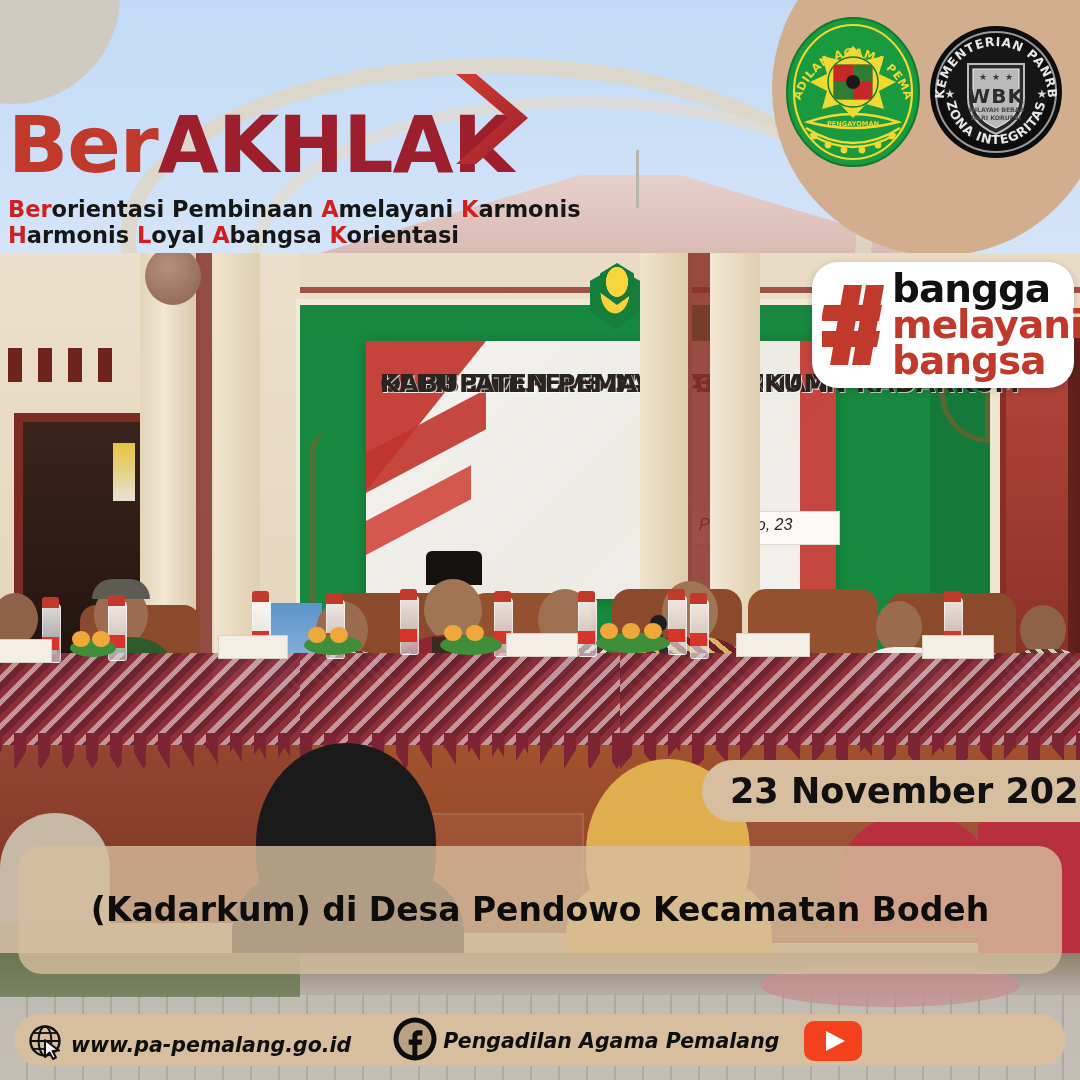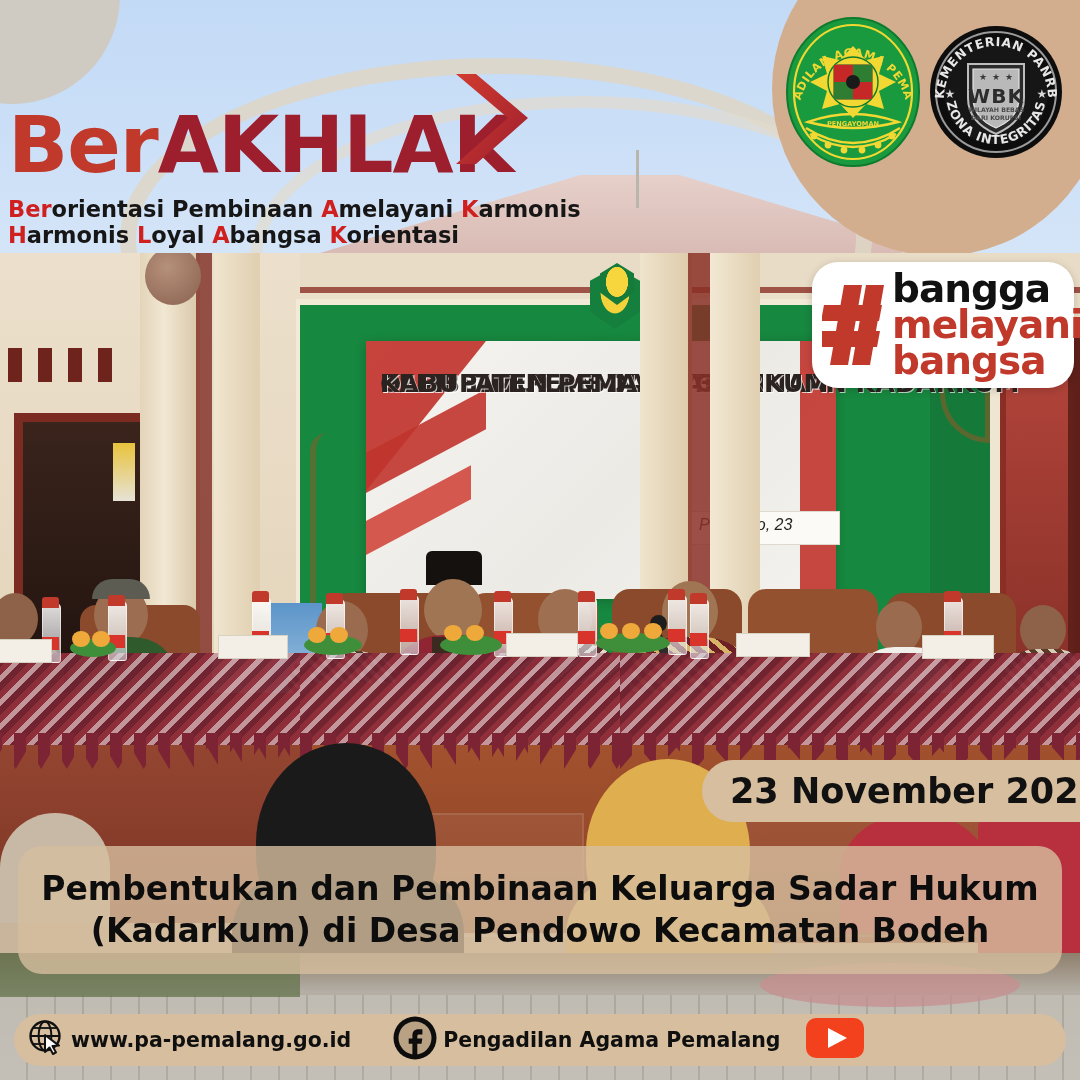--- a/index.html
+++ b/index.html
@@ -207,22 +207,22 @@
 
   
   .caption{position:absolute;left:18px;top:846px;width:1044px;height:128px;
     background:rgba(214,190,159,.80);border-radius:24px;
     display:flex;flex-direction:column;justify-content:center;align-items:center;
     font-family:"DejaVu Sans", sans-serif;font-weight:700;font-size:33px;color:#0d0d0d;
     line-height:1.28;text-align:center;}
 
   
   .footer{position:absolute;left:14px;bottom:14px;width:1052px;height:52px;
-    background:#d6be9f;border-radius:26px;display:flex;align-items:center;
-    padding:0 14px;box-sizing:border-box;gap:7px;}
+    background:#d6be9f;border-radius:26px;display:flex;align-items:flex-end;
+    padding:0 14px;box-sizing:border-box;gap:7px;font-style:italic;}
   .f-item{display:flex;align-items:center;gap:5px;}
   .f-text{font-family:"DejaVu Sans", sans-serif;font-weight:700;font-size:20.5px;color:#0f0f0f;
     white-space:nowrap;}
   .ic{flex:0 0 auto;display:block;}
   .spacer{flex:0 0 10px;}
 </style>
 </head>
 <body>
 
 <div id="poster">
@@ -507,21 +507,20 @@
     <div class="bangga-lines">
       <span class="bl1">bangga</span>
       <span class="bl2">melayani</span>
       <span class="bl3">bangsa</span>
     </div>
   </div>
 
   <div class="date-pill">23 November 2023</div>
 
   <div class="caption">
-    <div>Pembentukan dan Pembinaan Keluarga Sadar Hukum</div>
     <div>(Kadarkum) di Desa Pendowo Kecamatan Bodeh</div>
   </div>
 
   <div class="footer">
 
     <div class="f-item">
       <span class="ic">
         <svg width="38" height="38" viewBox="0 0 38 38">
           <circle cx="17" cy="17" r="14.5" fill="none" stroke="#111" stroke-width="2.4"></circle>
           <ellipse cx="17" cy="17" rx="6.4" ry="14.5" fill="none" stroke="#111" stroke-width="2"></ellipse>

